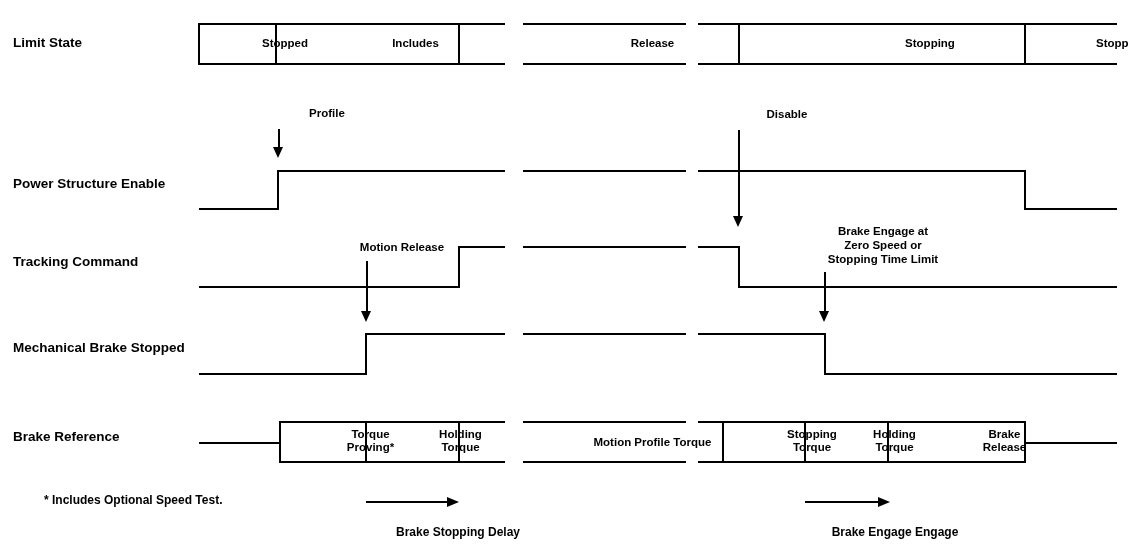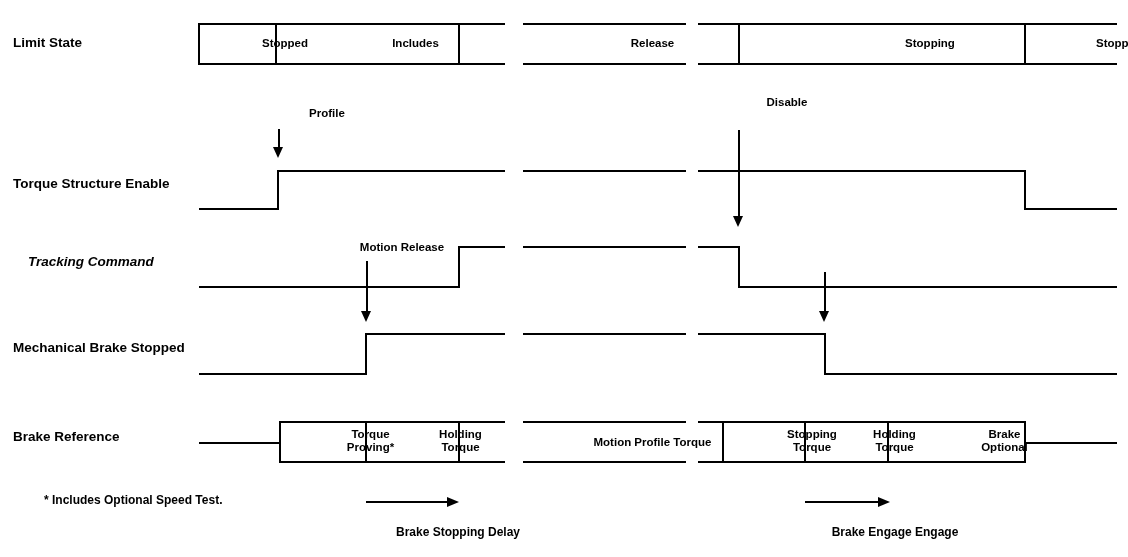--- a/index.html
+++ b/index.html
@@ -15,22 +15,22 @@
   .vl{position:absolute;width:2px;background:#000;}
   .ad{position:absolute;width:0;height:0;border-left:5px solid transparent;border-right:5px solid transparent;border-top:11px solid #000;}
   .ar{position:absolute;width:0;height:0;border-top:5px solid transparent;border-bottom:5px solid transparent;border-left:12px solid #000;}
 </style>
 </head>
 <body>
 
 <div id="stage">
 
   <div class="lbl row-lbl" style="left:13px;top:35px;">Limit State</div>
-  <div class="lbl row-lbl" style="left:13px;top:176px;">Torque Structure Enable</div>
-  <div class="lbl row-lbl" style="left:28px;top:254px;font-style:italic;">Tracking Command</div>
+  <div class="lbl row-lbl" style="left:13px;top:176px;">Power Structure Enable</div>
+  <div class="lbl row-lbl" style="left:13px;top:254px;">Tracking Command</div>
   <div class="lbl row-lbl" style="left:13px;top:340px;">Mechanical Brake Stopped</div>
   <div class="lbl row-lbl" style="left:13px;top:429px;">Brake Reference</div>
 
   <div>
 
     <div class="hl" style="left:198px;top:23px;width:307px;"></div>
     <div class="hl" style="left:198px;top:63px;width:307px;"></div>
     <div class="vl" style="left:198px;top:23px;height:42px;"></div>
     <div class="vl" style="left:275px;top:23px;height:42px;"></div>
     <div class="vl" style="left:458px;top:23px;height:42px;"></div>
@@ -103,35 +103,38 @@
     <div class="lbl c pre" style="left:279px;width:87px;top:428px;">Torque
 Proving*</div>
     <div class="lbl c pre" style="left:366px;width:93px;top:428px;">Holding
 Torque</div>
     <div class="lbl c" style="left:523px;width:163px;top:436px;">Motion Profile Torque</div>
     <div class="lbl c pre" style="left:723px;width:82px;top:428px;">Stopping
 Torque</div>
     <div class="lbl c pre" style="left:805px;width:83px;top:428px;">Holding
 Torque</div>
     <div class="lbl c pre" style="left:888px;width:137px;top:428px;">Brake
-Optional</div>
+Release</div>
   </div>
 
   <div class="lbl c" style="left:239px;width:80px;top:107px;">Profile</div>
   <div class="vl" style="left:278px;top:129px;height:19px;"></div>
   <div class="ad" style="left:273px;top:147px;"></div>
 
-  <div class="lbl c" style="left:699px;width:80px;top:96px;">Disable</div>
+  <div class="lbl c" style="left:699px;width:80px;top:108px;">Disable</div>
   <div class="vl" style="left:738px;top:130px;height:87px;"></div>
   <div class="ad" style="left:733px;top:216px;"></div>
 
   <div class="lbl c" style="left:294px;width:120px;top:241px;">Motion Release</div>
   <div class="vl" style="left:366px;top:261px;height:51px;"></div>
   <div class="ad" style="left:361px;top:311px;"></div>
 
+  <div class="lbl c pre" style="left:755px;width:160px;top:224px;line-height:14px;">Brake Engage at
+Zero Speed or
+Stopping Time Limit</div>
   <div class="vl" style="left:824px;top:272px;height:40px;"></div>
   <div class="ad" style="left:819px;top:311px;"></div>
 
   <div class="lbl" style="left:44px;top:494px;font-size:12px;">* Includes Optional Speed Test.</div>
 
   <div class="hl" style="left:366px;top:501px;width:81px;"></div>
   <div class="ar" style="left:447px;top:497px;"></div>
   <div class="lbl c" style="left:335px;width:150px;top:526px;font-size:12px;">Brake Stopping Delay</div>
 
   <div class="hl" style="left:805px;top:501px;width:73px;"></div>

